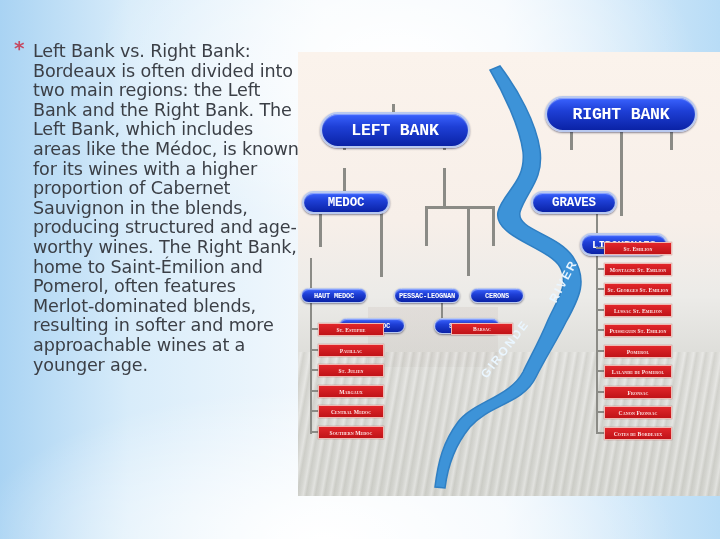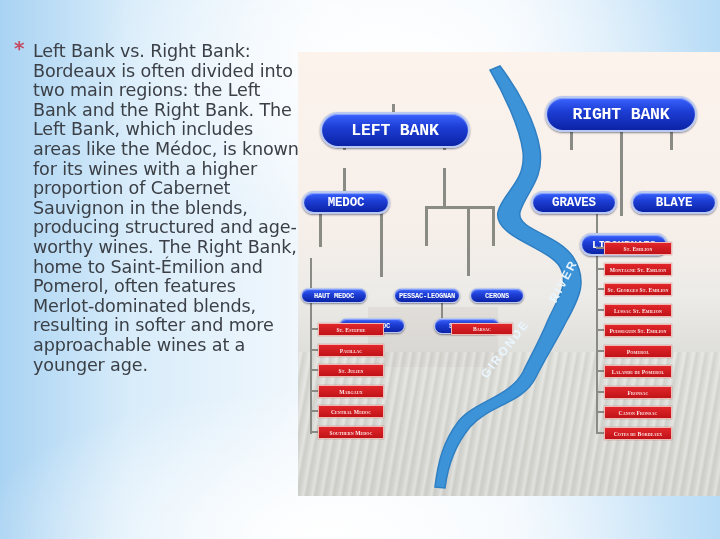--- a/index.html
+++ b/index.html
@@ -130,21 +130,20 @@
   <div class="red" style="left:20px;top:374px;width:64px;height:11px;">Southern Medoc</div>
 
   <div class="line" style="left:322px;top:52px;width:3px;height:112px;"></div>
   <div class="line" style="left:272px;top:76px;width:102px;height:3px;"></div>
   <div class="line" style="left:272px;top:76px;width:3px;height:22px;"></div>
   <div class="line" style="left:372px;top:76px;width:3px;height:22px;"></div>
   <div class="line" style="left:298px;top:158px;width:2px;height:224px;"></div>
 
   <div class="pill big" style="left:247px;top:2px;width:148px;height:32px;">RIGHT BANK</div>
   <div class="pill mid" style="left:233px;top:97px;width:82px;height:19px;">GRAVES</div>
-  <div class="pill mid" style="left:333px;top:97px;width:82px;height:19px;">BLAYE</div>
   <div class="pill mid" style="left:282px;top:139px;width:84px;height:19px;font-size:11px;">LIBOURNAIS</div>
 
   <div class="line" style="left:298px;top:195px;width:8px;height:2px;"></div>
   <div class="red" style="left:306px;top:190px;width:66px;height:11px;">St. Emilion</div>
   <div class="line" style="left:298px;top:216px;width:8px;height:2px;"></div>
   <div class="red" style="left:306px;top:211px;width:66px;height:11px;">Montagne St. Emilion</div>
   <div class="line" style="left:298px;top:236px;width:8px;height:2px;"></div>
   <div class="red" style="left:306px;top:231px;width:66px;height:11px;">St. Georges St. Emilion</div>
   <div class="line" style="left:298px;top:257px;width:8px;height:2px;"></div>
   <div class="red" style="left:306px;top:252px;width:66px;height:11px;">Lussac St. Emilion</div>

